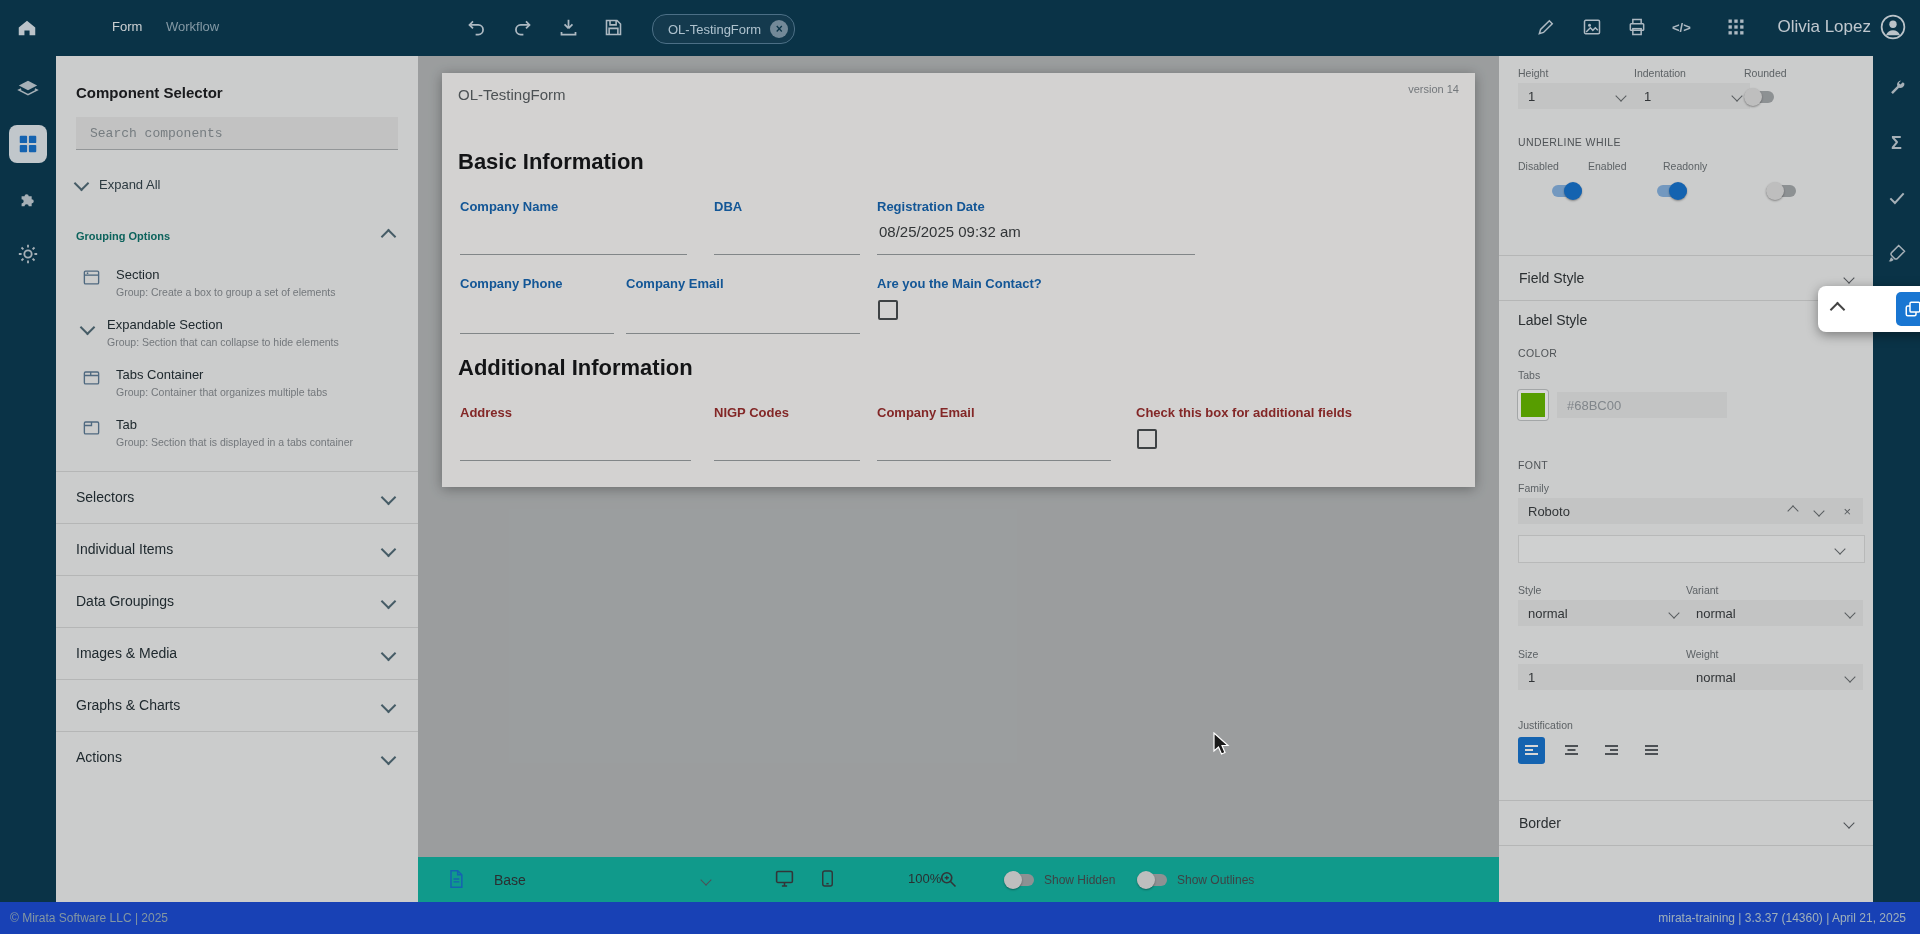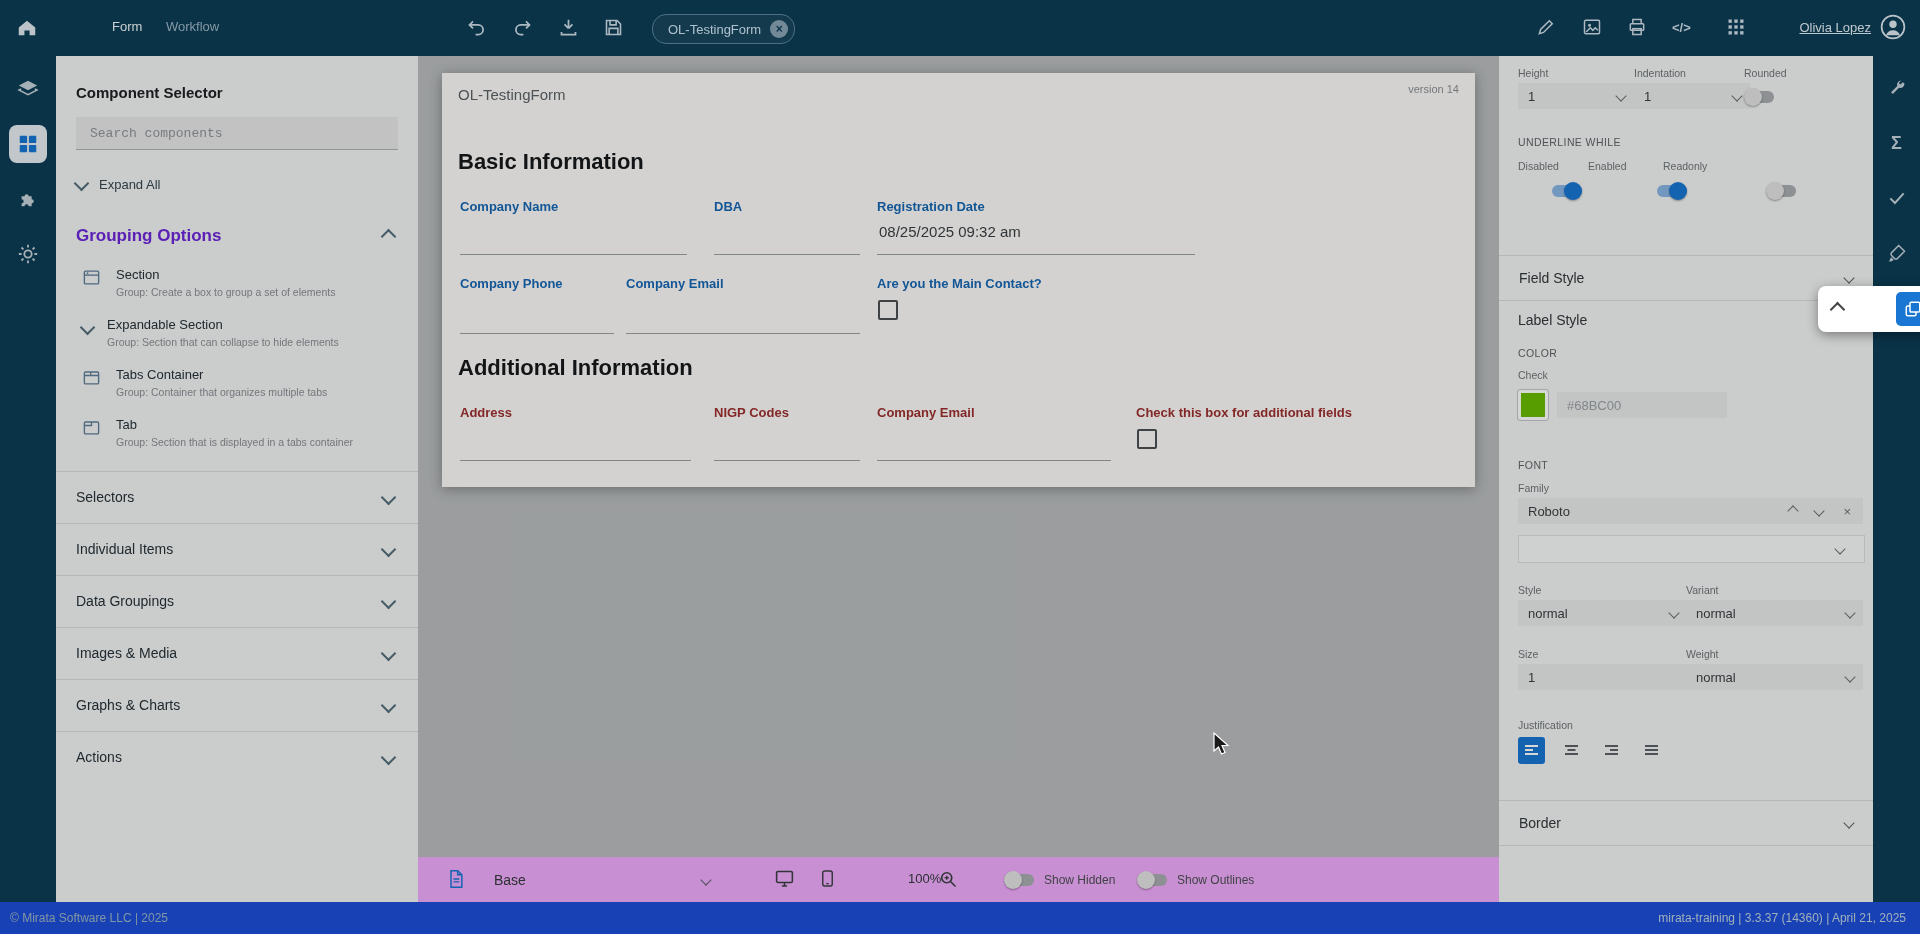--- a/index.html
+++ b/index.html
@@ -27,41 +27,41 @@
   .tb-tab{position:absolute;top:19px;font-size:13px;color:#9db6c4;cursor:default;}
   .tb-tab.active{color:#f2f7fa;}
   .tb-act{position:absolute;top:17px;color:#cfdde8;}
   .tb-chip{position:absolute;left:652px;top:14px;height:28px;border:1px solid #5b85a0;
            border-radius:14px;display:flex;align-items:center;gap:9px;padding:0 6px 0 15px;
            background:rgba(255,255,255,.05);}
   .tb-chip .txt{font-size:13px;color:#cfe6f5;}
   .tb-chip .x{width:18px;height:18px;border-radius:50%;background:#8aa4b5;color:#0c3d55;
               font-size:12px;line-height:18px;text-align:center;font-weight:bold;}
   .tb-user{position:absolute;right:14px;top:14px;display:flex;align-items:center;gap:9px;}
-  .tb-user .nm{font-size:13px;color:#e4eef6;text-decoration:underline;}
+  .tb-user .nm{font-size:17px;color:#e4eef6;}
 
   
   #leftrail{position:absolute;left:0;top:56px;bottom:32px;width:56px;background:#0c3d55;
             display:flex;flex-direction:column;align-items:center;padding-top:14px;gap:17px;}
   .rail-item{width:38px;height:38px;display:flex;align-items:center;justify-content:center;
              color:#c6d2da;border-radius:8px;}
   .rail-item.active{background:#e6edf2;color:#1976d2;}
 
   
   #sidebar{position:absolute;left:56px;top:56px;bottom:32px;width:362px;background:#f2f3f3;overflow:hidden;}
   .sb-title{margin:28px 20px 0;font-size:15px;font-weight:bold;color:#202124;}
   .sb-search{margin:16px 20px 0;height:32px;background:#e7e8e8;border-bottom:1px solid #b0b3b5;
              display:flex;align-items:center;padding:0 12px;}
   .sb-search input{border:none;background:transparent;outline:none;font-size:13px;color:#3c4043;
                    width:100%;font-family:Liberation Mono, monospace;}
   .sb-search input::placeholder{color:#8d9499;}
   .sb-expand{margin:27px 20px 0;display:flex;align-items:center;gap:12px;font-size:13px;color:#37474f;}
   .sb-expand .ch{color:#546e7a;margin-top:-3px;}
   .sb-gh{margin-top:22px;height:44px;display:flex;align-items:center;justify-content:space-between;
-         padding:0 24px 0 20px;font-size:17px;font-weight:bold;color:#6d28d9;}
+         padding:0 24px 0 20px;font-size:11px;font-weight:bold;color:#0f766e;}
   .sb-gh .ch{color:#546e7a;}
   .sb-item{display:flex;gap:14px;padding:9px 20px 9px 26px;}
   .sb-item .ic{width:20px;flex:none;margin-top:1px;color:#5f7e99;}
   .sb-item .ch{color:#546e7a;margin-top:5px;flex:none;}
   .sb-item .nm{font-size:13px;color:#263238;}
   .sb-item .ds{font-size:10.5px;color:#8a8f94;margin-top:4px;max-width:250px;line-height:1.25;}
   .sb-row{height:51px;border-top:1px solid #d8d9d9;display:flex;align-items:center;
           justify-content:space-between;padding:0 24px 0 20px;font-size:14px;color:#263238;}
   .sb-row .ch{color:#546e7a;}
 
@@ -74,21 +74,21 @@
   .fc-h{position:absolute;font-size:22px;font-weight:bold;color:#17191b;}
   .fld{position:absolute;}
   .fld .lb{font-size:13px;font-weight:bold;}
   .fld.blue .lb{color:#1767b3;}
   .fld.red .lb{color:#9c2f2f;}
   .fld .ul{position:absolute;left:0;right:0;bottom:0;border-bottom:1px solid #9aa0a3;}
   .fld .val{position:absolute;left:2px;top:24px;font-size:15px;color:#3c4043;}
   .fld .cb{position:absolute;left:1px;top:24px;}
 
   
-  #canvastb{position:absolute;left:0;right:0;bottom:0;height:45px;background:#f0abfc;}
+  #canvastb{position:absolute;left:0;right:0;bottom:0;height:45px;background:#14b8a6;}
   #canvastb .ic{color:#3c4043;}
   .ctb-doc{position:absolute;left:28px;top:12px;color:#1976d2;}
   .ctb-base{position:absolute;left:64px;top:8px;width:216px;height:29px;display:flex;
             align-items:center;justify-content:space-between;padding:0 10px 0 12px;
             font-size:14px;color:#33383b;}
   .ctb-base .ch{color:#5c6166;}
   .ctb-zoom{position:absolute;left:478px;top:14px;font-size:13px;color:#33383b;margin-left:12px;}
   .ctb-lbl{position:absolute;top:16px;font-size:12px;color:#4a4f52;}
   .ctb-tg{position:absolute;top:17px;}
 
@@ -465,21 +465,21 @@
   <span class="tg abs" style="left:164px;top:127px"><i></i></span>
 
   <div class="prow" style="top:199px">
     <span>Field Style</span>
     <span class="ch s"></span>
   </div>
 
   <span class="abs" style="left:19px;top:256px;font-size:14px;color:#33383b">Label Style</span>
 
   <span class="p-caps" style="left:19px;top:291px">COLOR</span>
-  <span class="p-sm" style="left:19px;top:313px">Check</span>
+  <span class="p-sm" style="left:19px;top:313px">Tabs</span>
   <span class="swatch" style="left:19px;top:334px;background:#68BC00"></span>
   <div class="sel" style="left:58px;top:336px;width:150px;color:#9aa0a6">
     <span>#68BC00</span>
   </div>
 
   <span class="p-caps" style="left:19px;top:403px">FONT</span>
   <span class="p-sm" style="left:19px;top:426px">Family</span>
   <div class="sel" style="left:19px;top:442px;width:325px">
     <span>Roboto</span>
     <span class="ch s up" style="right:66px"></span>

